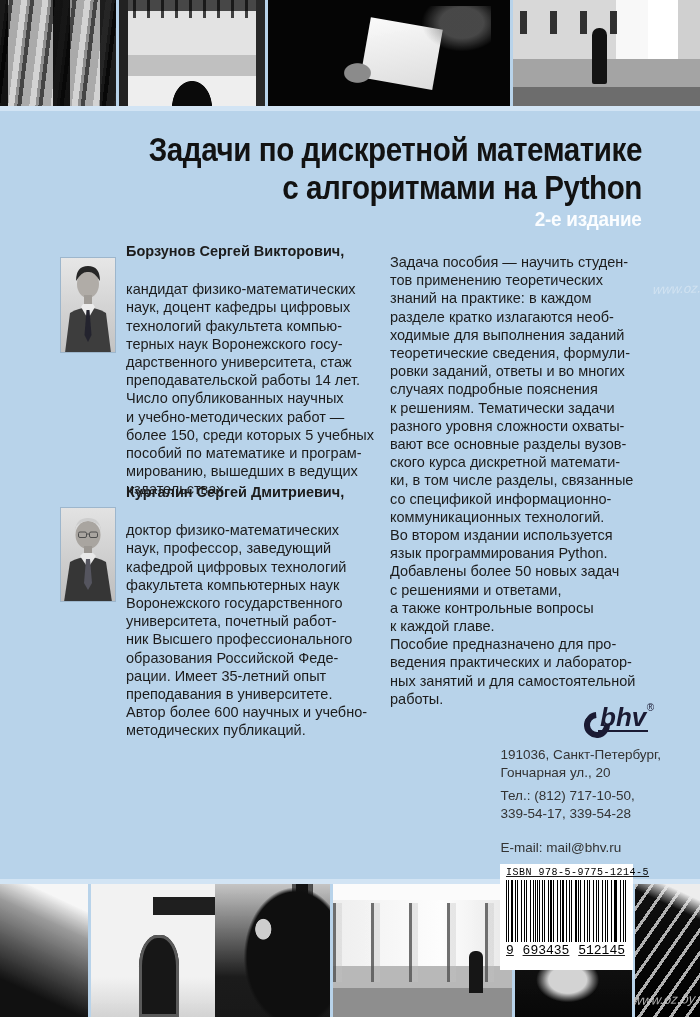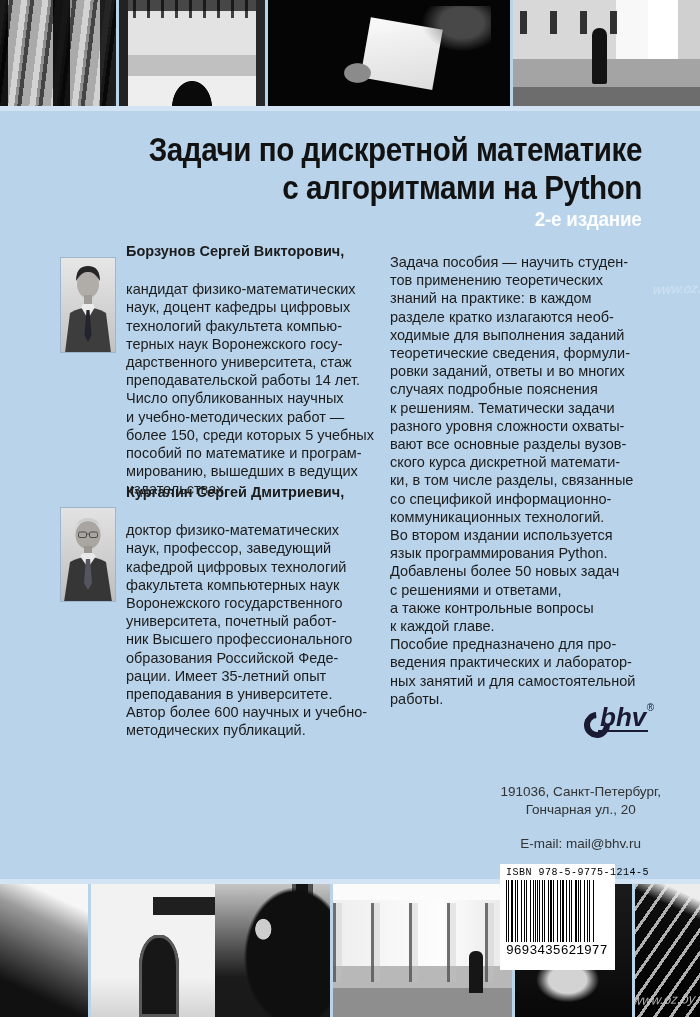--- a/index.html
+++ b/index.html
@@ -86,27 +86,27 @@
   .annotation{position:absolute;left:390px;top:253px;width:285px;
     font-size:14.5px;line-height:18.2px;white-space:pre;}
   
   .logo{position:absolute;left:584px;top:700px;width:70px;height:38px;color:var(--logo_ink,#1a1a33);text-align:center;}
   .logo-ring{position:absolute;left:0;bottom:0;width:14px;height:14px;border:6px solid var(--logo_ink,#1a1a33);
     border-radius:50%;border-top-color:transparent;transform:rotate(40deg);}
   .logo-text{position:absolute;left:14px;bottom:6px;font-size:26px;line-height:24px;font-weight:700;
     font-style:italic;letter-spacing:0;border-bottom:2.5px solid var(--logo_ink,#1a1a33);padding:0 2px 1px 2px;}
   .logo-reg{position:absolute;right:0;top:2px;font-size:10px;}
   
-  .contacts{position:absolute;right:39px;top:783px;text-align:center;
+  .contacts{position:absolute;right:39px;top:746px;text-align:left;
     color:var(--contact_ink,#333333);font-size:13.5px;line-height:18px;}
   .contacts .grp{white-space:pre;margin-bottom:5px;}
   .contacts .line{margin-bottom:0;margin-top:16px;}
   
-  .barcode{position:absolute;left:500px;top:864px;width:115px;height:106px;
-    background:var(--barcode_bg,#ffffff);z-index:5;box-sizing:border-box;padding:3px 21px 0 6px;}
+  .barcode{position:absolute;left:500px;top:864px;width:133px;height:106px;
+    background:var(--barcode_bg,#ffffff);z-index:5;box-sizing:border-box;padding:3px 6px 0 6px;text-decoration:underline;}
   .barcode .isbn{font-family:"Liberation Mono",monospace;font-size:10px;letter-spacing:.5px;
     text-align:center;color:var(--barcode_ink,#000);white-space:nowrap;}
   .barcode .bars{height:62px;margin-top:2px;
     background:
       repeating-linear-gradient(90deg,transparent 0 5px,#000 5px 6px,transparent 6px 13px),
       repeating-linear-gradient(90deg,#000 0 1px,#fff 1px 2px,#000 2px 3px,#fff 3px 6px,#000 6px 7px,#fff 7px 9px);}
   .barcode .digits{display:flex;justify-content:space-between;padding:1px 2px 0 0;
     font-family:"Liberation Mono",monospace;font-size:13px;color:var(--barcode_ink,#000);}
   
   .watermark{position:absolute;font-style:italic;font-size:13px;white-space:nowrap;
@@ -236,20 +236,22 @@
 
   <div class="logo">
     <span class="logo-ring"></span>
     <span class="logo-text">bhv</span>
     <span class="logo-reg">®</span>
   </div>
 
   <div class="contacts">
     <div class="grp">191036, Санкт-Петербург,
 Гончарная ул., 20</div>
+    <div class="grp">Тел.: (812) 717-10-50,
+339-54-17, 339-54-28</div>
     <div class="line">E-mail: mail@bhv.ru</div>
   </div>
 
   <div class="strip strip-bottom">
     <div class="ph ph-hallwall"></div>
     <div class="ph ph-readingroom">
       <div class="sign"></div>
       <div class="door"></div>
       <div class="reader-woman"></div>
     </div>
@@ -261,20 +263,20 @@
     <div class="ph ph-stairs"></div>
   </div>
   <div class="divider divider-bottom"></div>
 
   <div class="barcode">
     <div class="isbn">ISBN 978-5-9775-1214-5</div>
     <div class="bars"></div>
     <div class="digits">
       <span>9</span>
       <span>693435</span>
-      <span>621977</span>
+      <span>512145</span>
     </div>
   </div>
 
   <div class="watermark wm-top">www.oz.by</div>
   <div class="watermark wm-bottom">www.oz.by</div>
 
 </div>
 
 </body></html>

